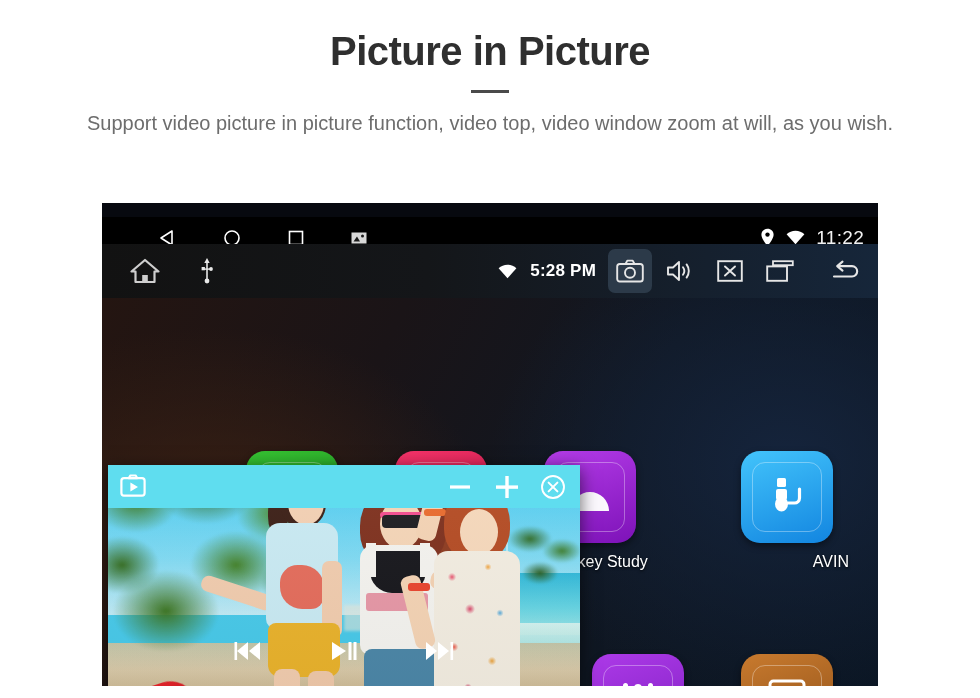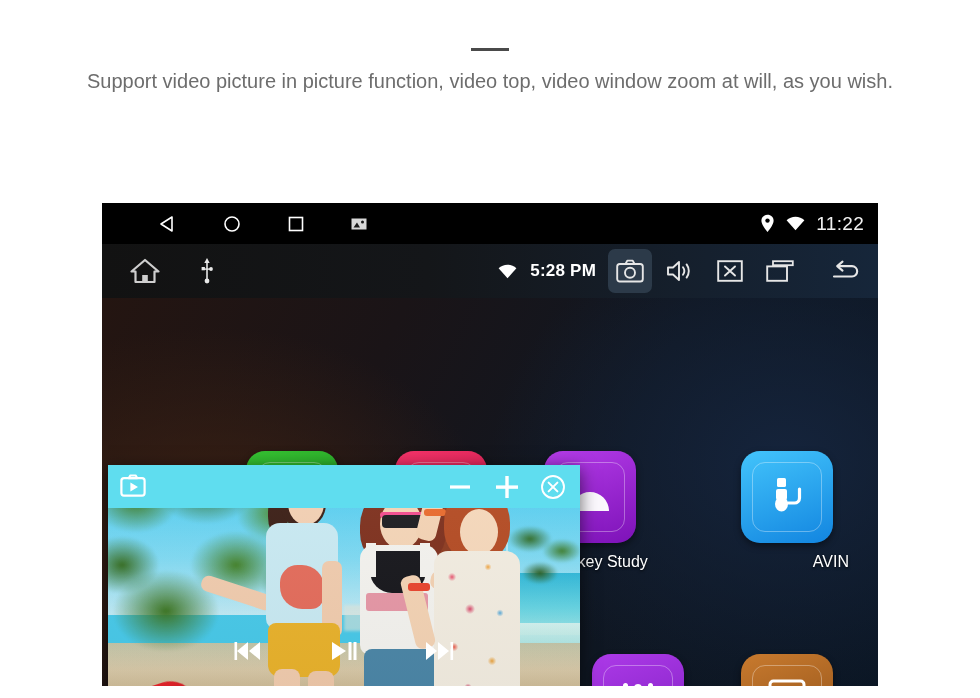--- a/index.html
+++ b/index.html
@@ -49,21 +49,21 @@
     top: 203px;
     width: 776px;
     height: 483px;
     overflow: hidden;
     background: #07090f;
   }
 
   
   .statusbar {
     position: absolute;
-    left: 0; top: 0;
+    left: 0; top: 14px;
     width: 776px; height: 41px;
     background: #000000;
     display: flex;
     align-items: center;
   }
   .sb-nav {
     display: flex;
     align-items: center;
     gap: 44px;
     margin-left: 56px;
@@ -313,20 +313,21 @@
     background: linear-gradient(to bottom, rgba(255,255,255,0.05), rgba(0,0,0,0.04));
     pointer-events:none;
   }
 
   .icon-svg { display:block; }
 </style>
 </head>
 <body>
 
 <div class="page-header">
+  <h1 class="page-title">Picture in Picture</h1>
   <div class="title-rule"></div>
   <p class="page-subtitle">Support video picture in picture function, video top, video window zoom at will, as you wish.</p>
 </div>
 
 <div class="device">
 
   <div class="statusbar">
     <div class="sb-nav">
       <span>
         <svg class="icon-svg" width="20" height="20" viewBox="0 0 20 20">

